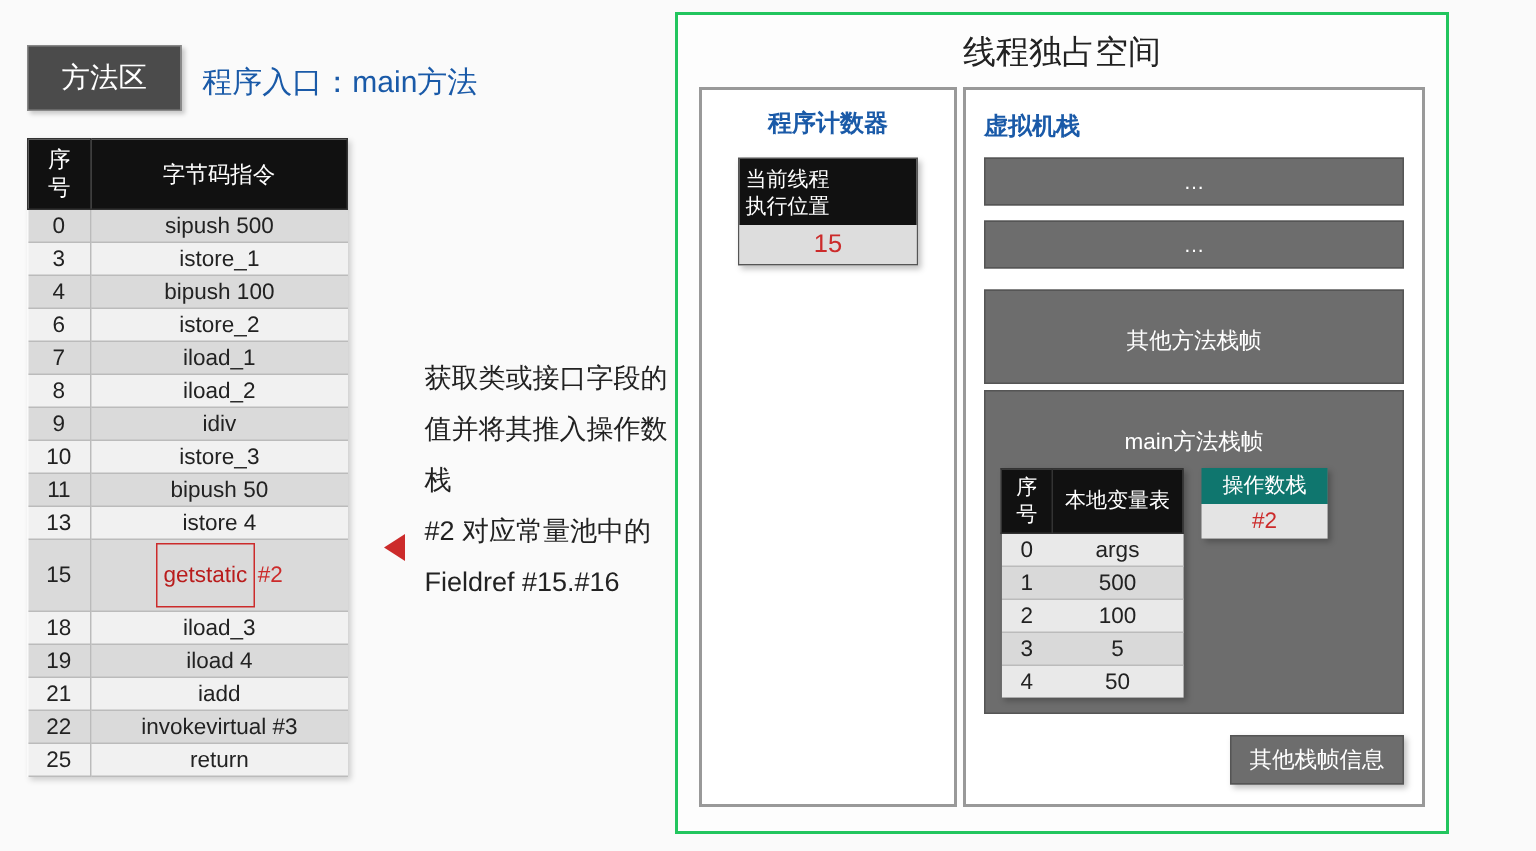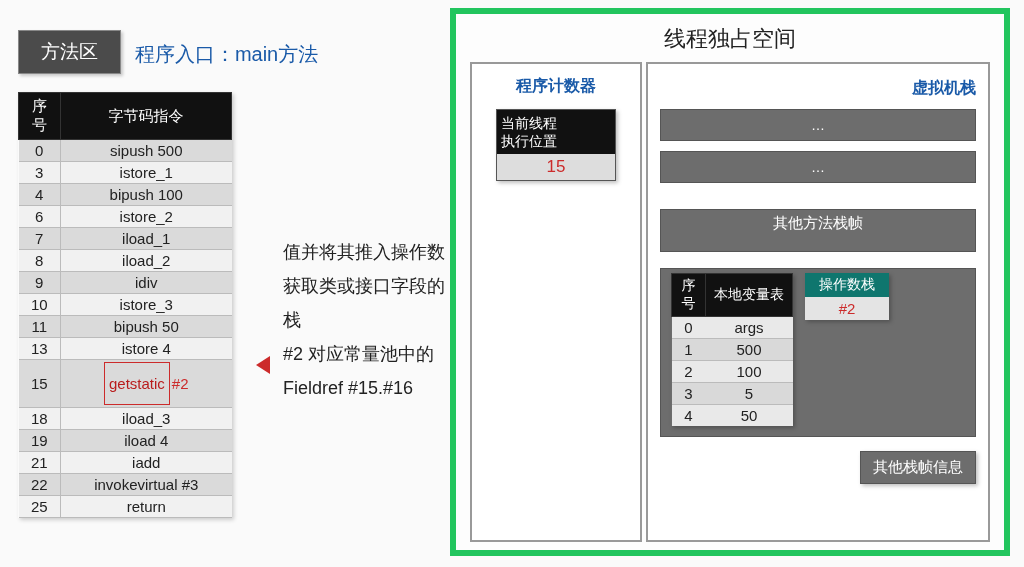--- a/index.html
+++ b/index.html
@@ -85,23 +85,23 @@
     top: 205px;
     width: 190px;
     font-size: 18px;
     line-height: 34px;
     color: #222;
   }
   .right-region {
     position: absolute;
     left: 450px;
     top: 8px;
-    width: 560px;
+    width: 516px;
     height: 548px;
-    border: 6px solid #22c55e;
+    border: 2px solid #22c55e;
     background: #fdfdfd;
   }
   .thread-title {
     text-align: center;
     font-size: 22px;
     padding: 10px 0 8px;
   }
   .inner-row {
     display: flex;
     gap: 4px;
@@ -145,40 +145,40 @@
   .stack-box {
     flex: 1;
     height: 480px;
     border: 2px solid #999;
     background: #fff;
     display: flex;
     flex-direction: column;
     padding: 10px 12px;
   }
   .stack-title {
-    text-align: right;
+    text-align: left;
     color: #1a5aa8;
     font-size: 16px;
     font-weight: 600;
     padding: 4px 0 10px;
   }
   .gray-bar {
     background: #6d6d6d;
     color: #fff;
     text-align: center;
     font-size: 14px;
     padding: 7px 0;
     margin-bottom: 10px;
     border: 1px solid #555;
   }
   .frame-box {
     background: #6d6d6d;
     border: 1px solid #555;
-    padding: 4px 10px 10px;
-    margin-top: 16px;
+    padding: 24px 10px 10px;
+    margin-top: 4px;
   }
   .frame-title {
     color: #fff;
     text-align: center;
     font-size: 15px;
     padding-bottom: 8px;
   }
   .frame-row { display: flex; gap: 12px; align-items: flex-start; }
   .lv-table {
     border-collapse: collapse;
@@ -308,22 +308,22 @@
         <tr class="row-odd">
           <td>25</td>
           <td>return</td>
         </tr>
       </tbody>
   </table>
 
   <div class="pointer-tri"></div>
 
   <div class="explain-block">
+    <div>获取类或接口字段的</div>
     <div>值并将其推入操作数</div>
-    <div>获取类或接口字段的</div>
     <div>栈</div>
     <div>#2 对应常量池中的</div>
     <div>Fieldref   #15.#16</div>
   </div>
 </div>
 
 <div class="right-region">
   <div class="thread-title">线程独占空间</div>
   <div class="inner-row">
 
@@ -339,20 +339,21 @@
     <div class="stack-box">
       <div class="stack-title">虚拟机栈</div>
       <div class="gray-bar">…</div>
       <div class="gray-bar">…</div>
 
       <div class="frame-box">
         <div class="frame-title">其他方法栈帧</div>
       </div>
 
       <div class="frame-box">
+        <div class="frame-title">main方法栈帧</div>
         <div class="frame-row">
           <table class="lv-table">
             <thead>
               <tr>
                 <th>序号</th>
                 <th>本地变量表</th>
               </tr>
             </thead>
             <tbody id="lv-body">
                 <tr>

